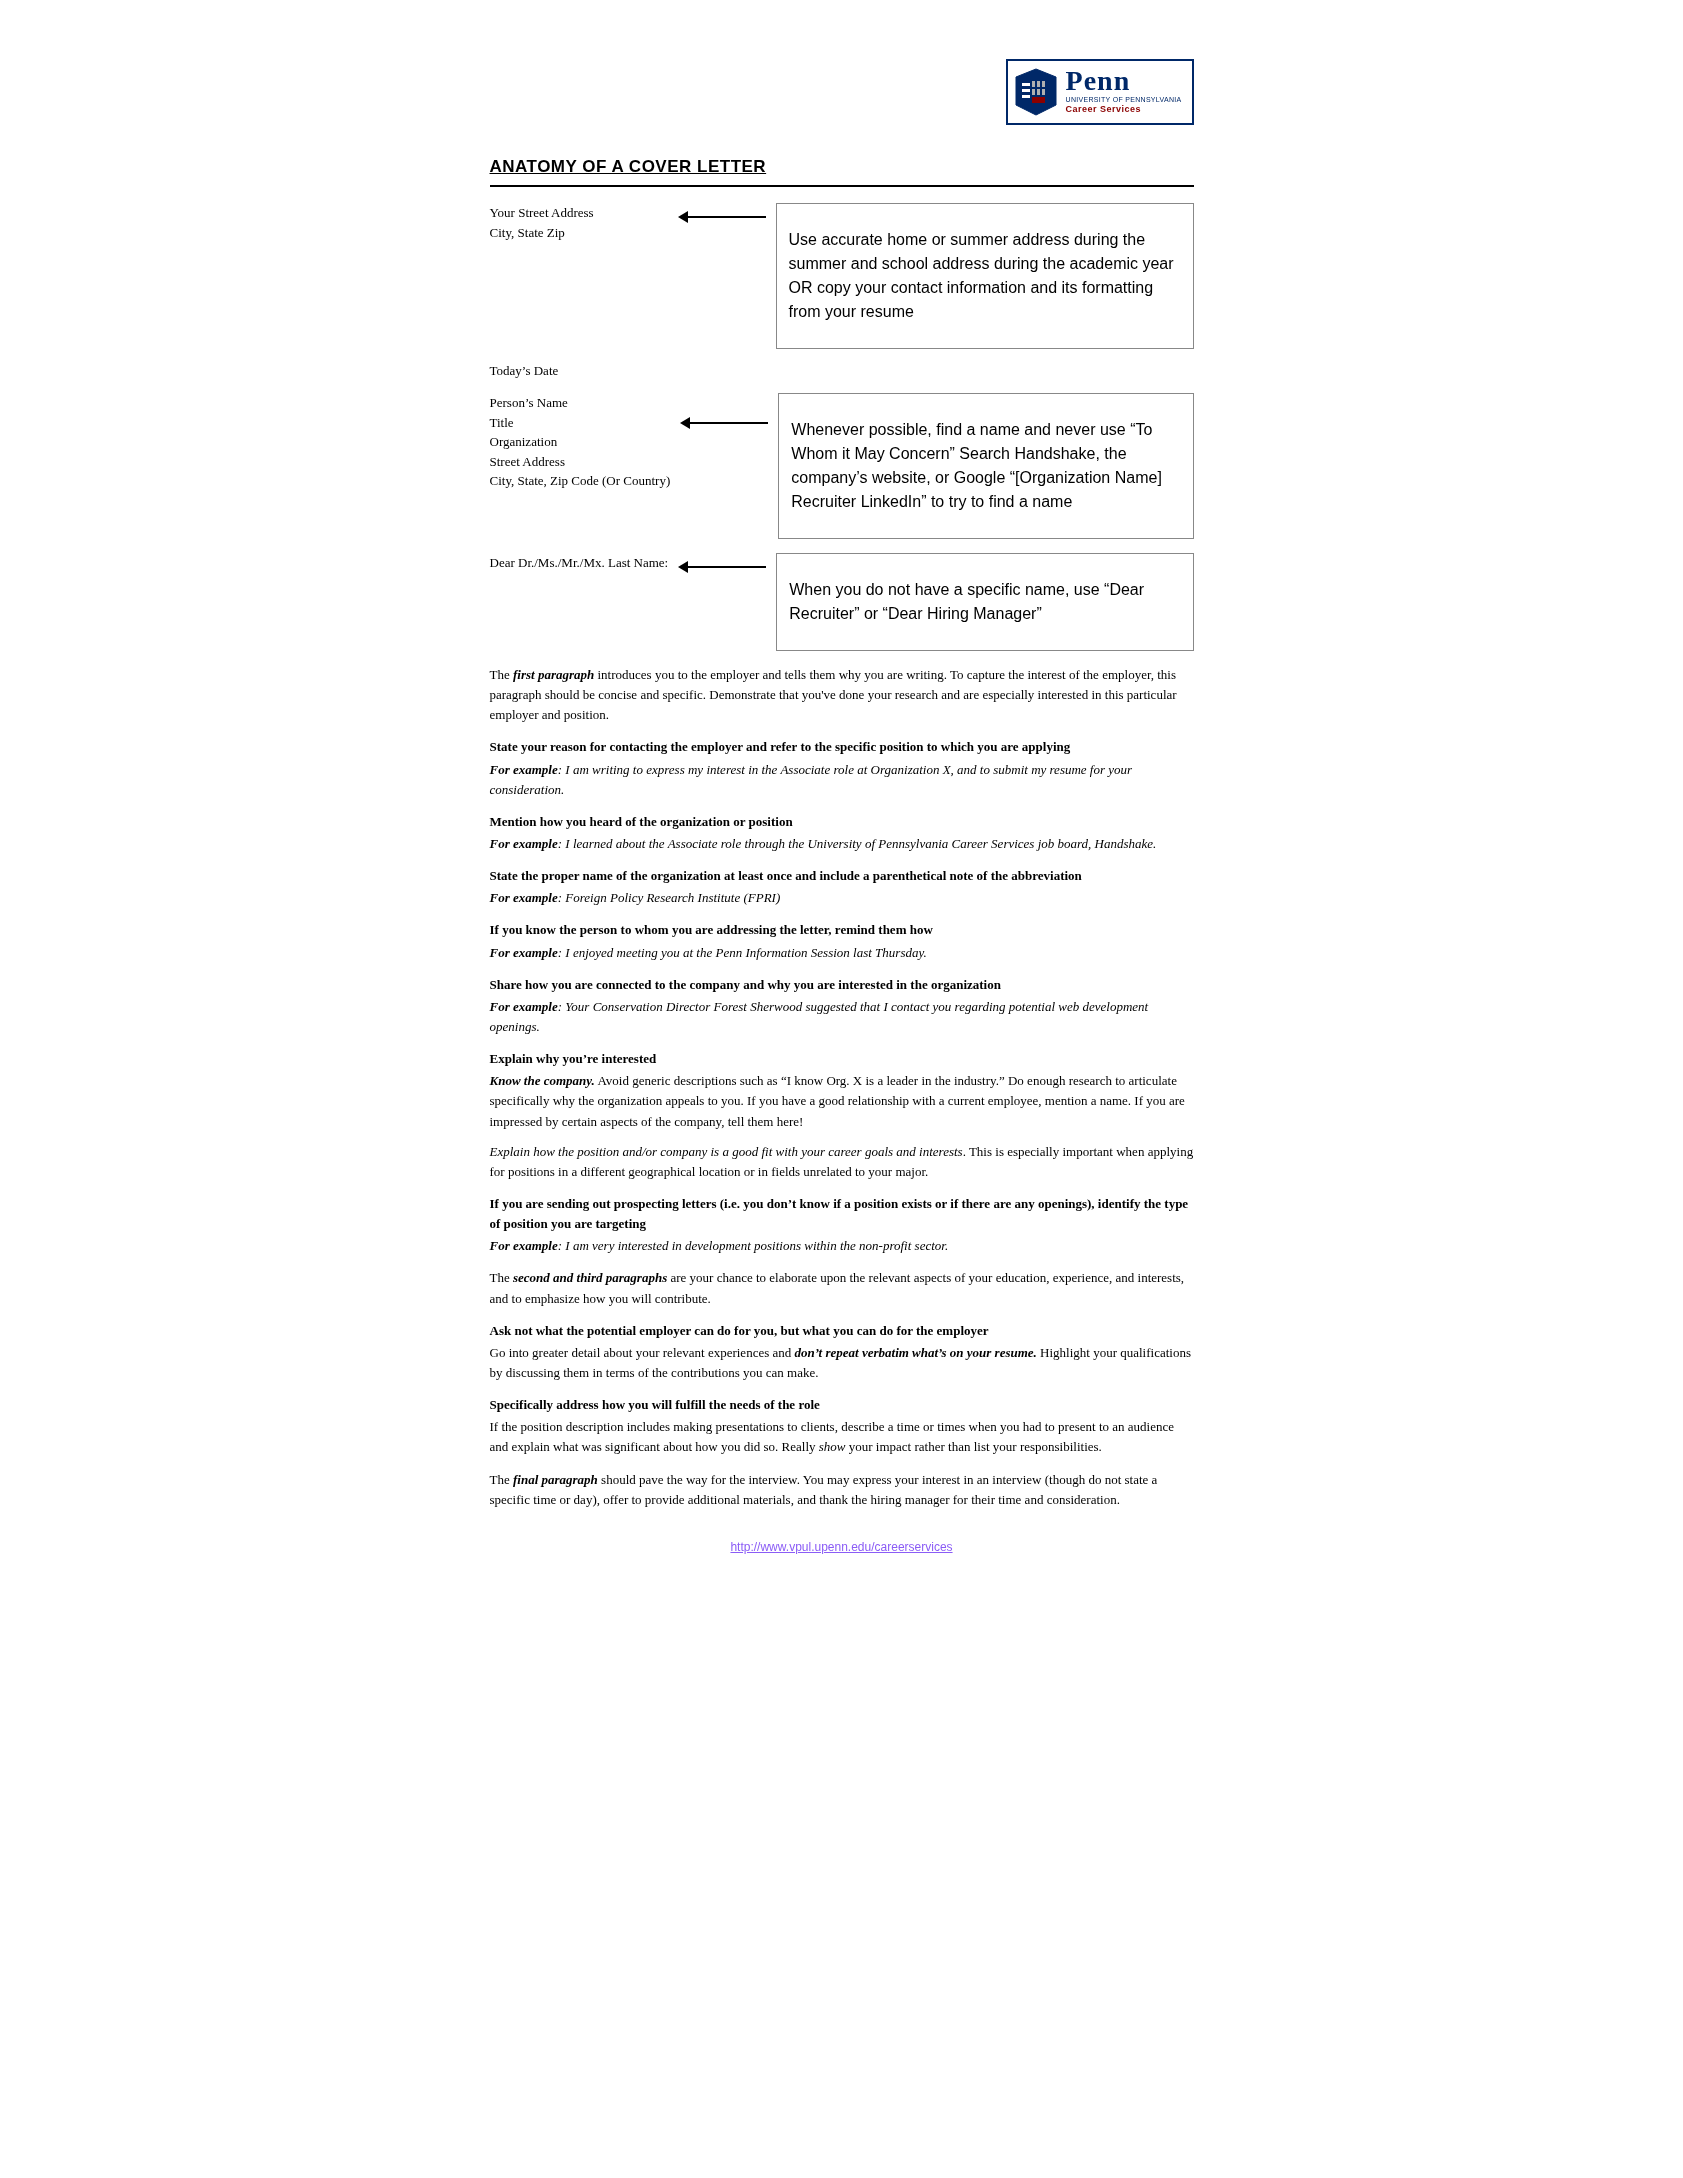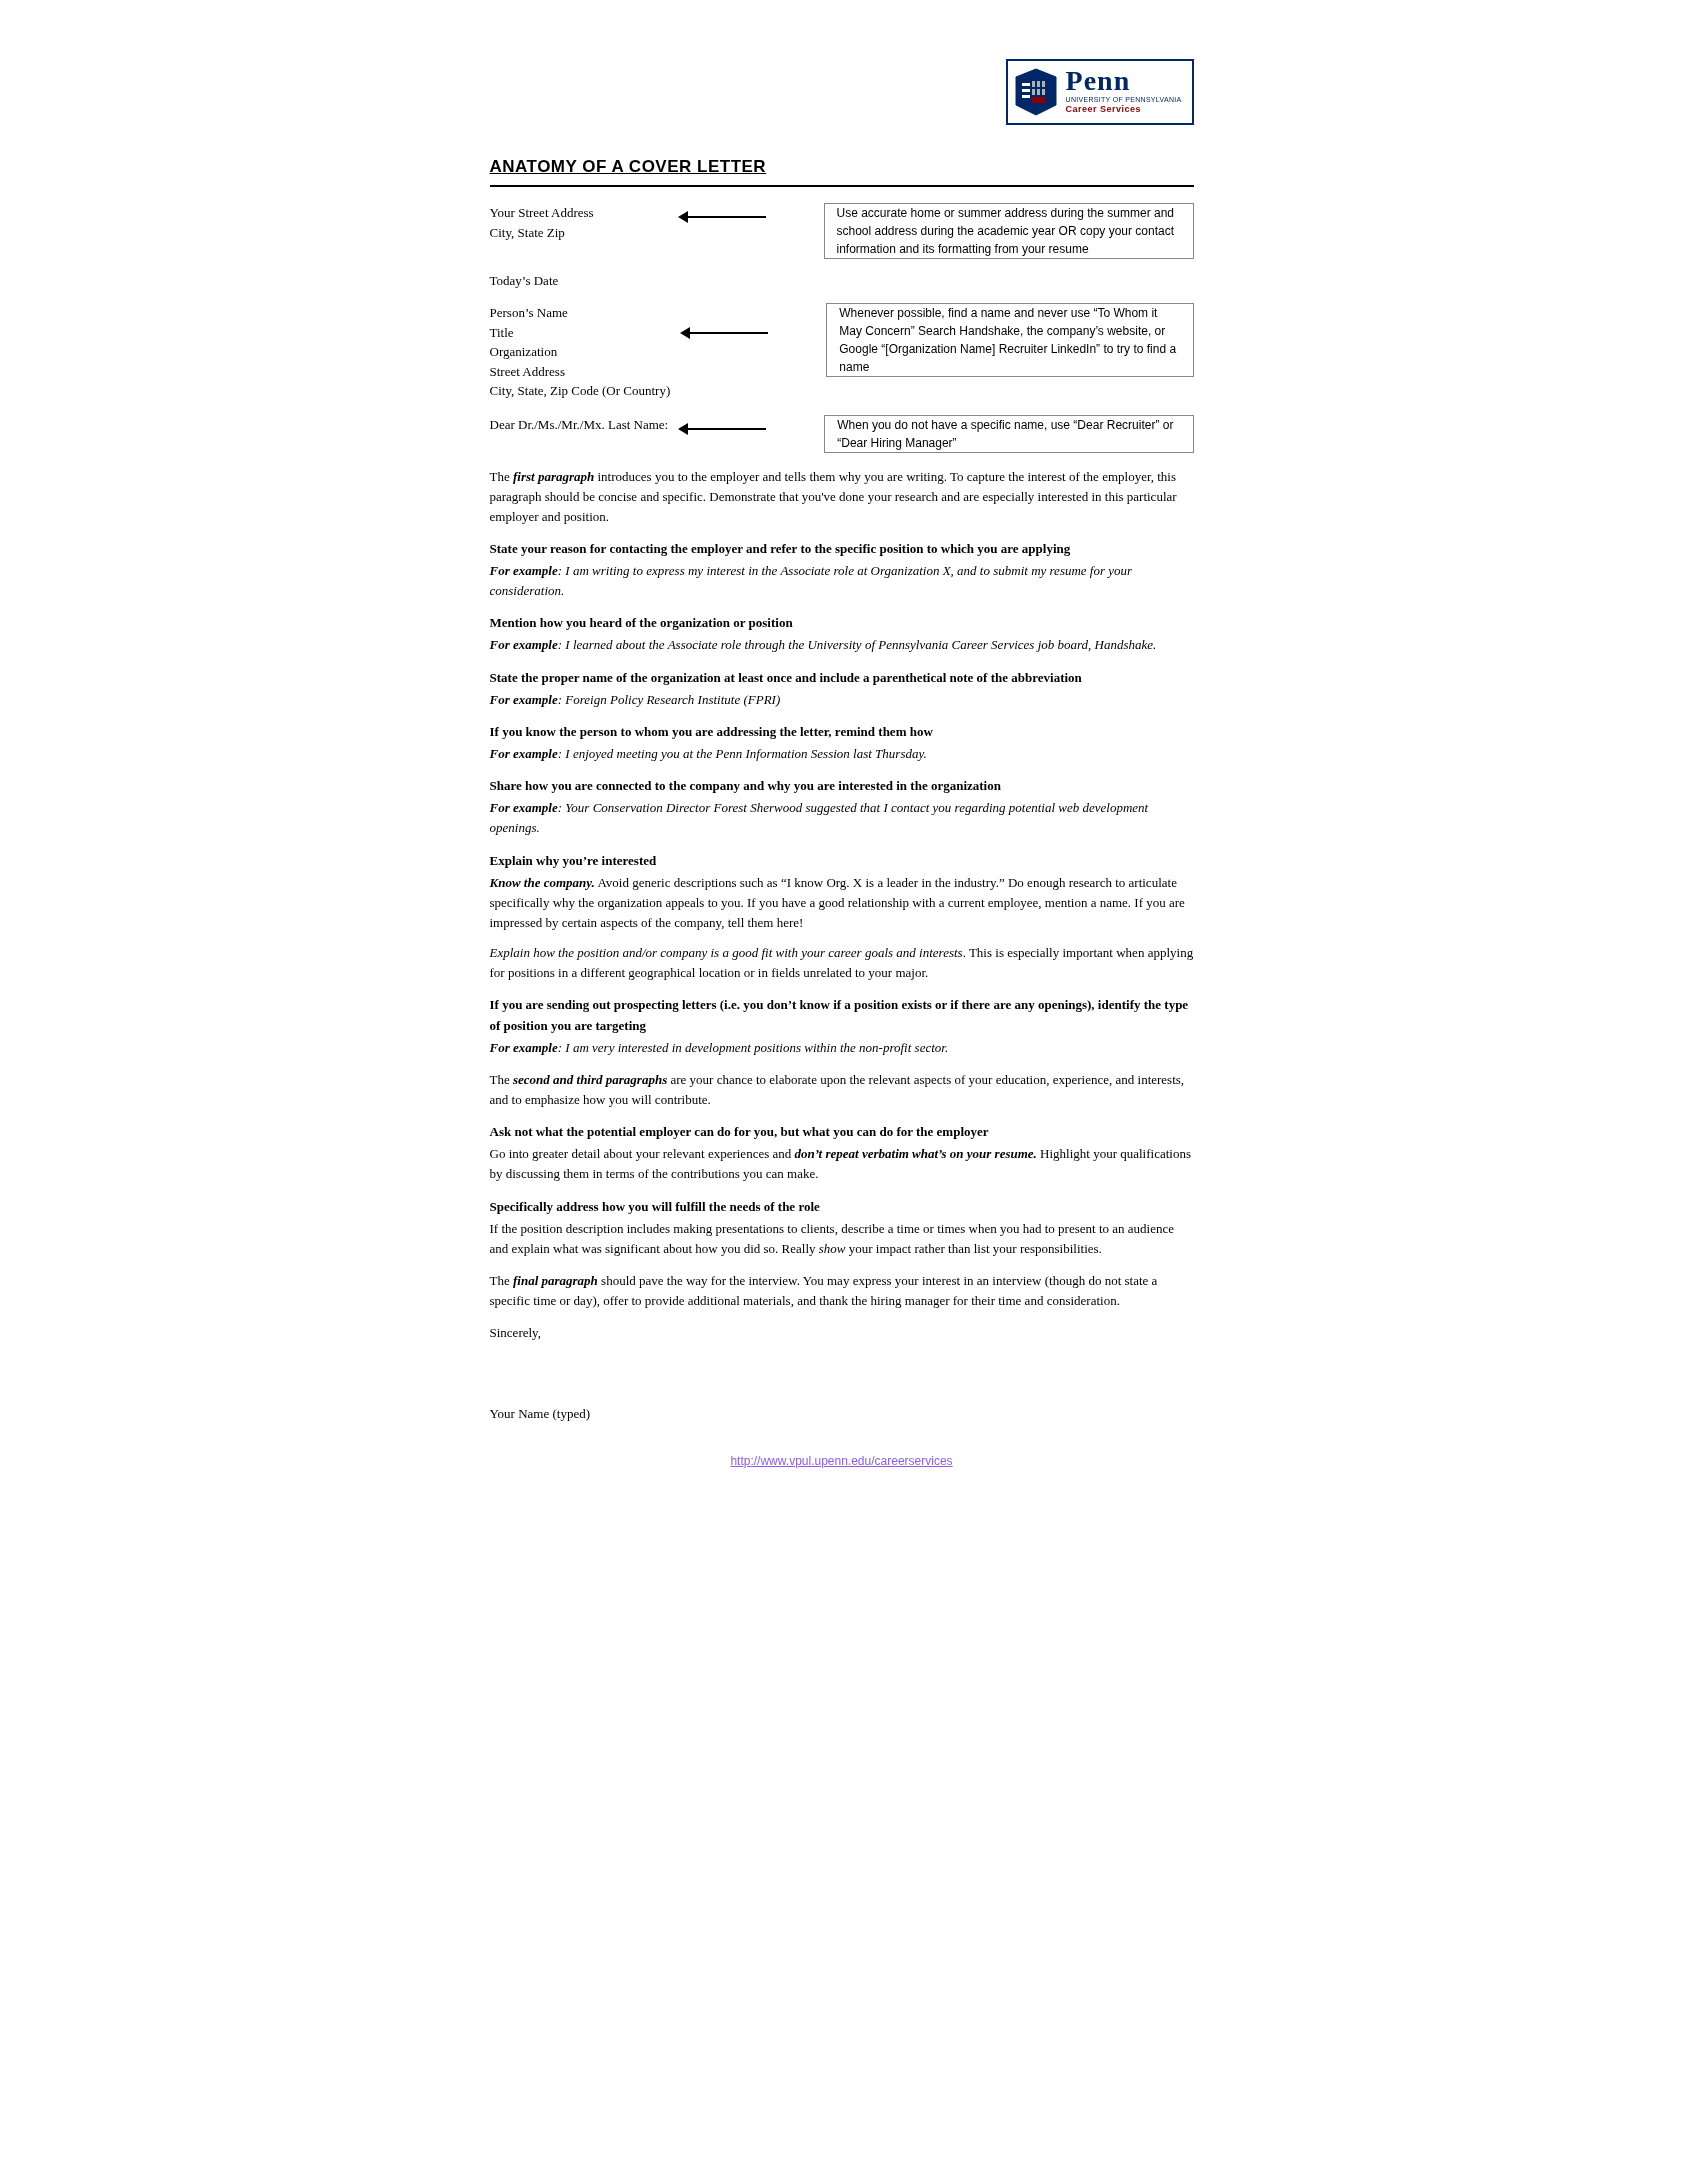--- a/index.html
+++ b/index.html
@@ -107,26 +107,25 @@
     .arrow-head {
       width: 0;
       height: 0;
       border-top: 6px solid transparent;
       border-bottom: 6px solid transparent;
       border-right: 10px solid #000;
       margin-right: -1px;
     }
     .callout-box {
       border: 1.5px solid #888;
-      padding: 0 12px;
-      font-family: Arial, sans-serif;
-      font-size: 12px;
+      padding: 24px 12px;
+      font-family: Arial, sans-serif;
+      font-size: 16px;
       line-height: 1.5;
       flex: 1;
-      margin-left: 48px;
     }
     .today-date-row {
       margin-bottom: 14px;
       margin-top: 4px;
     }
     .body-section {
       font-family: 'Times New Roman', Times, serif;
       font-size: 13px;
       line-height: 1.55;
       margin-bottom: 12px;
@@ -334,25 +333,18 @@
       <span>If the position description includes making presentations to clients, describe a time or times when you had to present to an audience and explain what was significant about how you did so. Really </span><span class="italic">show</span><span> your impact rather than list your responsibilities.</span>
     </p>
   </div>
 
   <div class="body-section">
     <p>
       <span>The </span><span class="bold">final paragraph</span><span> should pave the way for the interview.  You may express your interest in an interview (though do not state a specific time or day), offer to provide additional materials, and thank the hiring manager for their time and consideration.</span>
     </p>
   </div>
 
-  <div class="closing-section">
-    <p>Sincerely,</p>
-    <br>
-    <br>
-    <br>
-    <p>Your Name (typed)</p>
-  </div>
 
   <div class="footer">
     <a href="#">http://www.vpul.upenn.edu/careerservices</a>
   </div>
 </div>
 
 
 </body></html>

